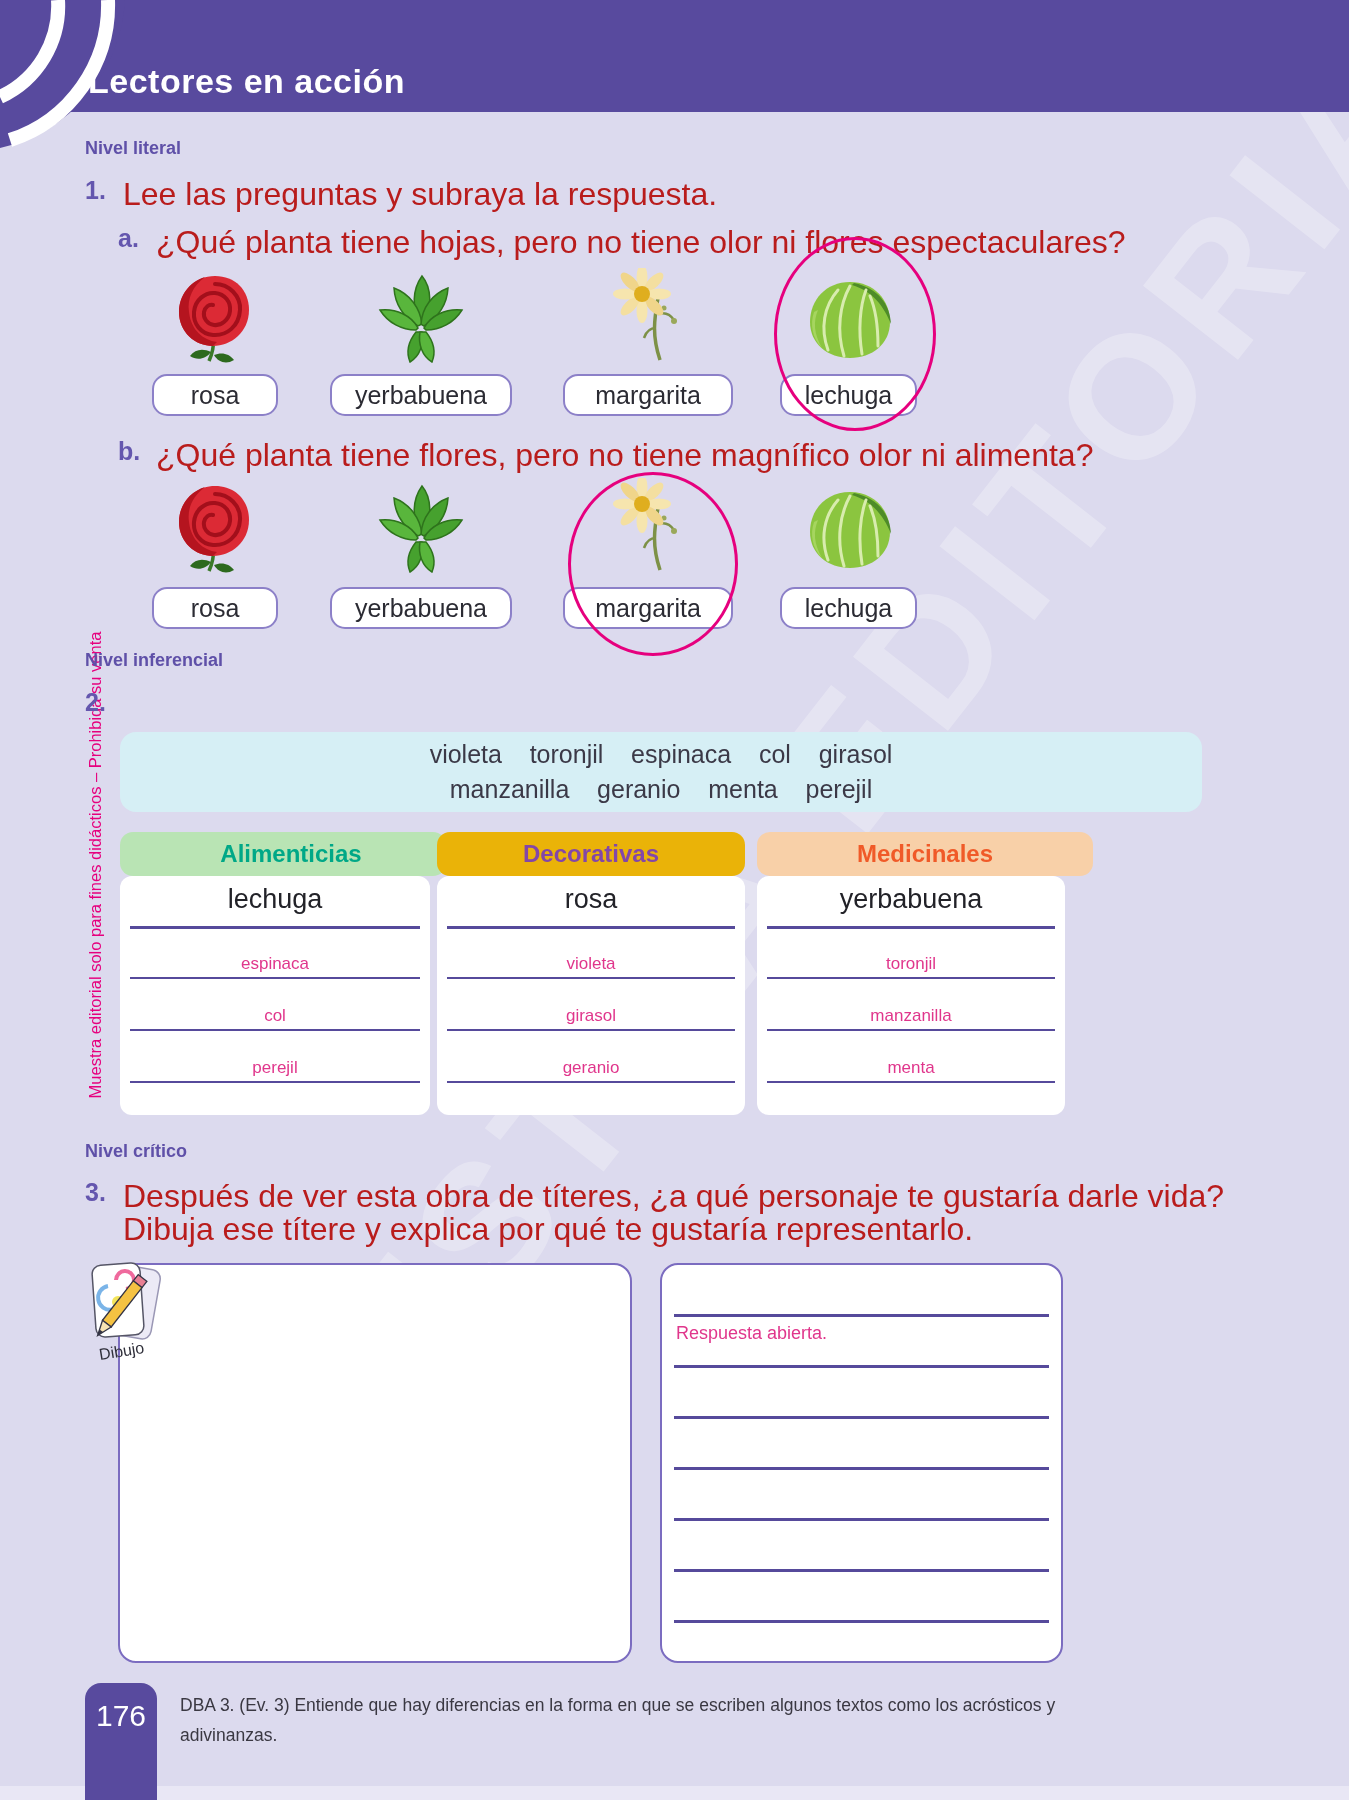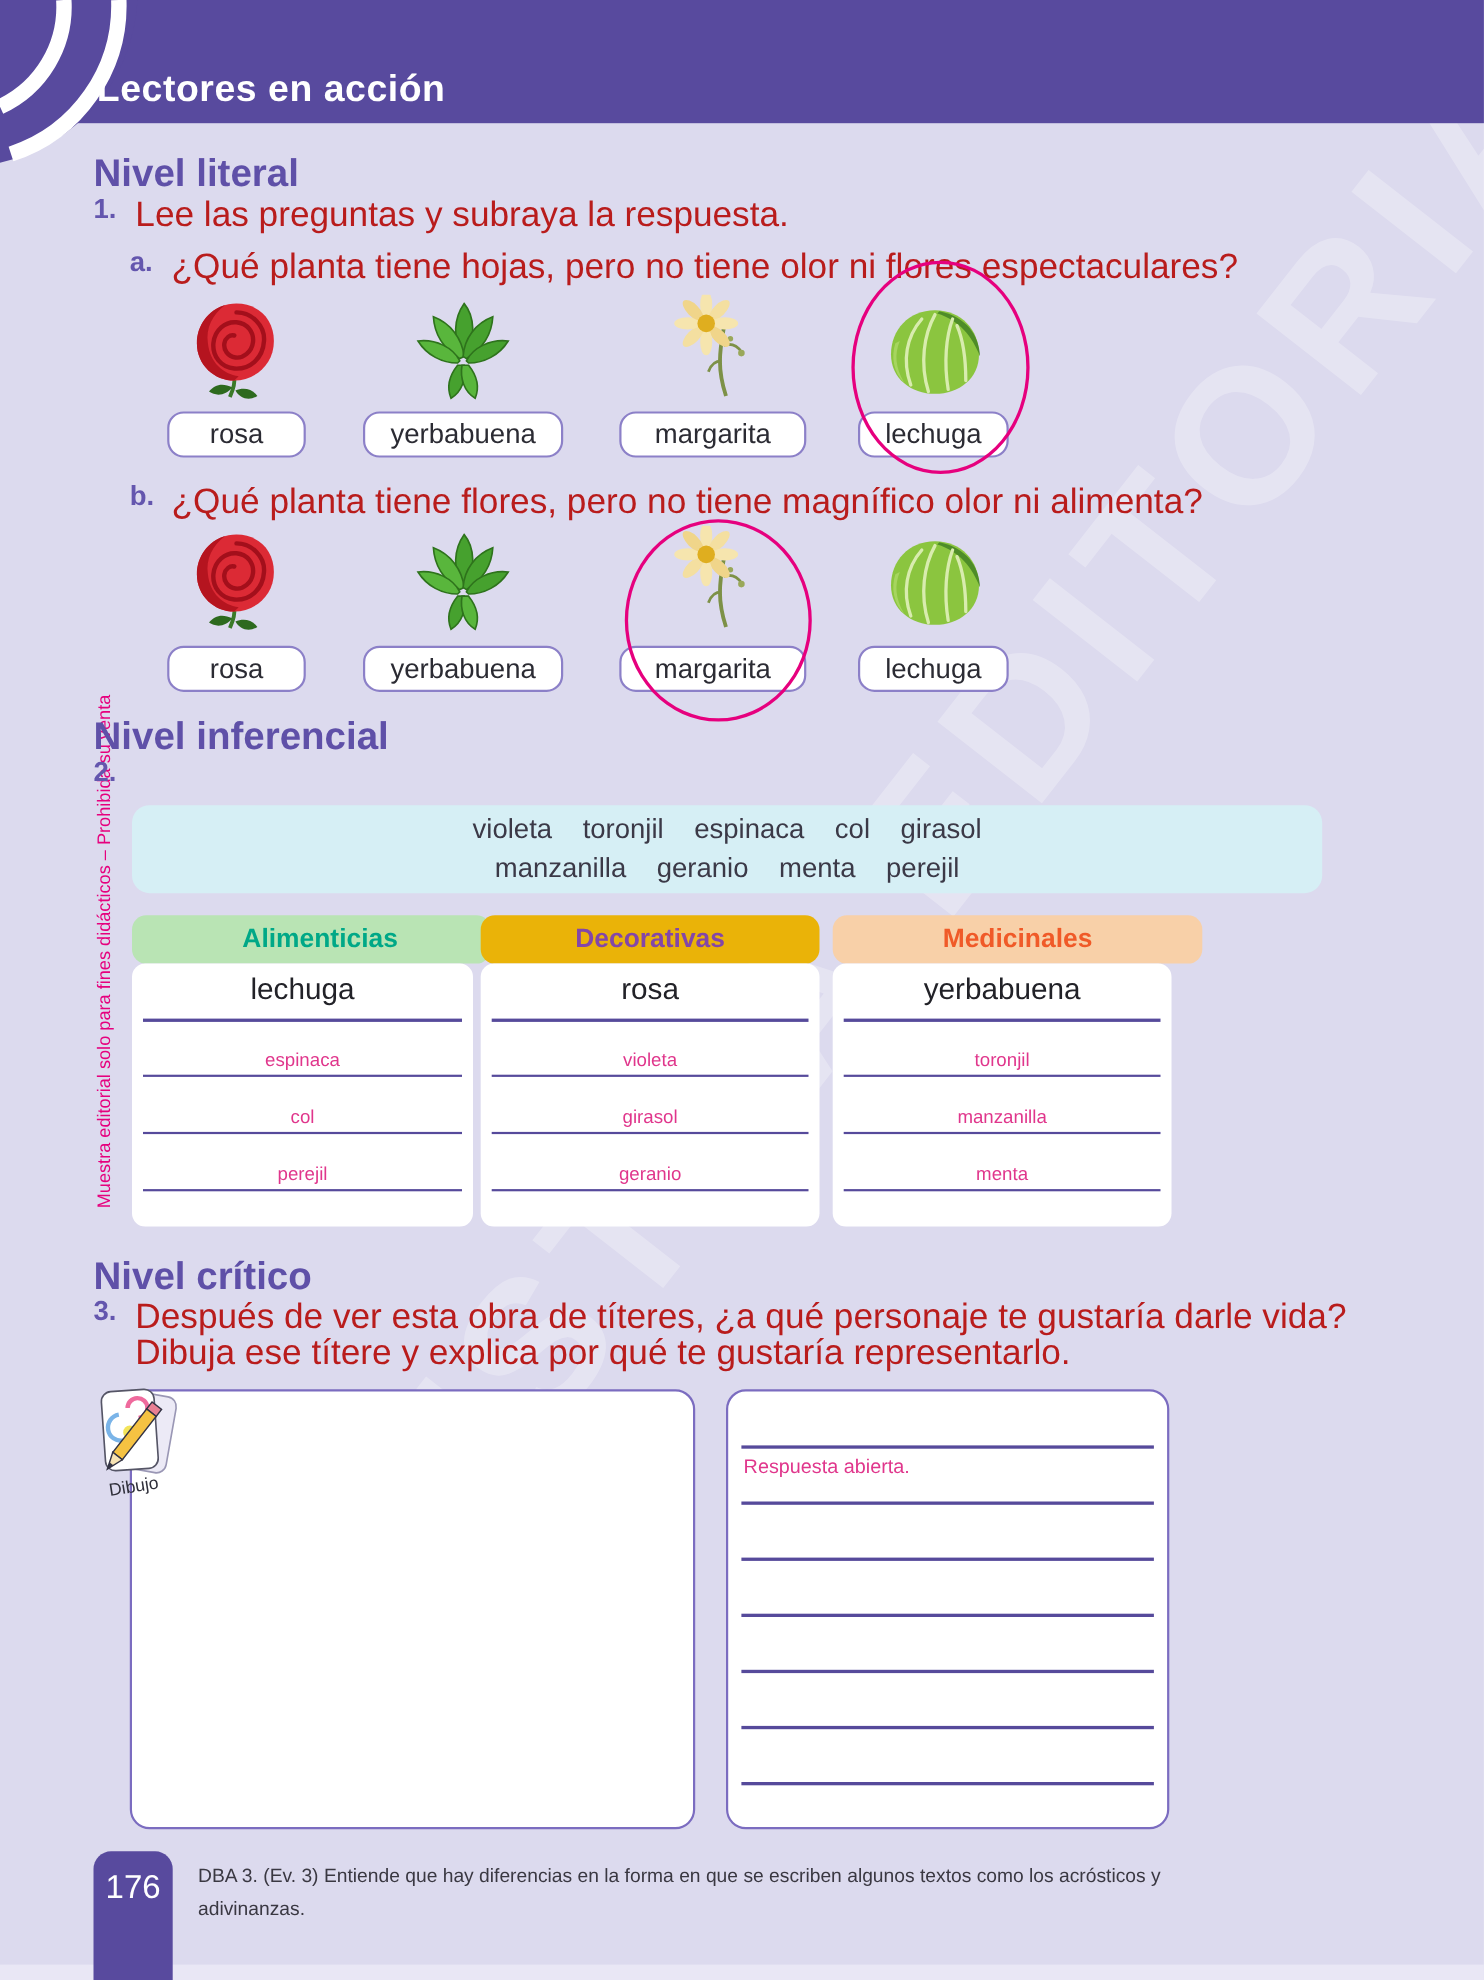--- a/index.html
+++ b/index.html
@@ -20,21 +20,21 @@
     position:absolute;left:-180px;top:760px;width:1900px;text-align:center;
     font-size:175px;font-weight:bold;color:rgba(255,255,255,0.28);
     transform:rotate(-52deg);letter-spacing:14px;pointer-events:none;white-space:nowrap;
   }
   .side-note{
     position:absolute;left:-228px;top:854px;width:650px;height:22px;
     transform:rotate(-90deg);
     font-size:16.5px;color:#e6007e;text-align:center;white-space:nowrap;
   }
   
-  .sec-heading{position:absolute;font-size:35px;font-weight:bold;color:#5f50a8;}
+  .sec-heading{position:absolute;font-size:18px;font-weight:bold;color:#5f50a8;}
   .q-num{position:absolute;font-size:25px;font-weight:bold;color:#6456ae;}
   .q-text{position:absolute;font-size:32px;color:#b91c1c;}
   
   .plant{position:absolute;width:100px;height:100px;}
   .opt-label{
     position:absolute;height:42px;background:#ffffff;border:2px solid #8c80c8;border-radius:15px;
     display:flex;align-items:center;justify-content:center;font-size:25px;color:#2b2b33;box-sizing:border-box;
   }
   .circle-mark{
     position:absolute;border:3px solid #e6007e;border-radius:50%;z-index:5;background:transparent;

